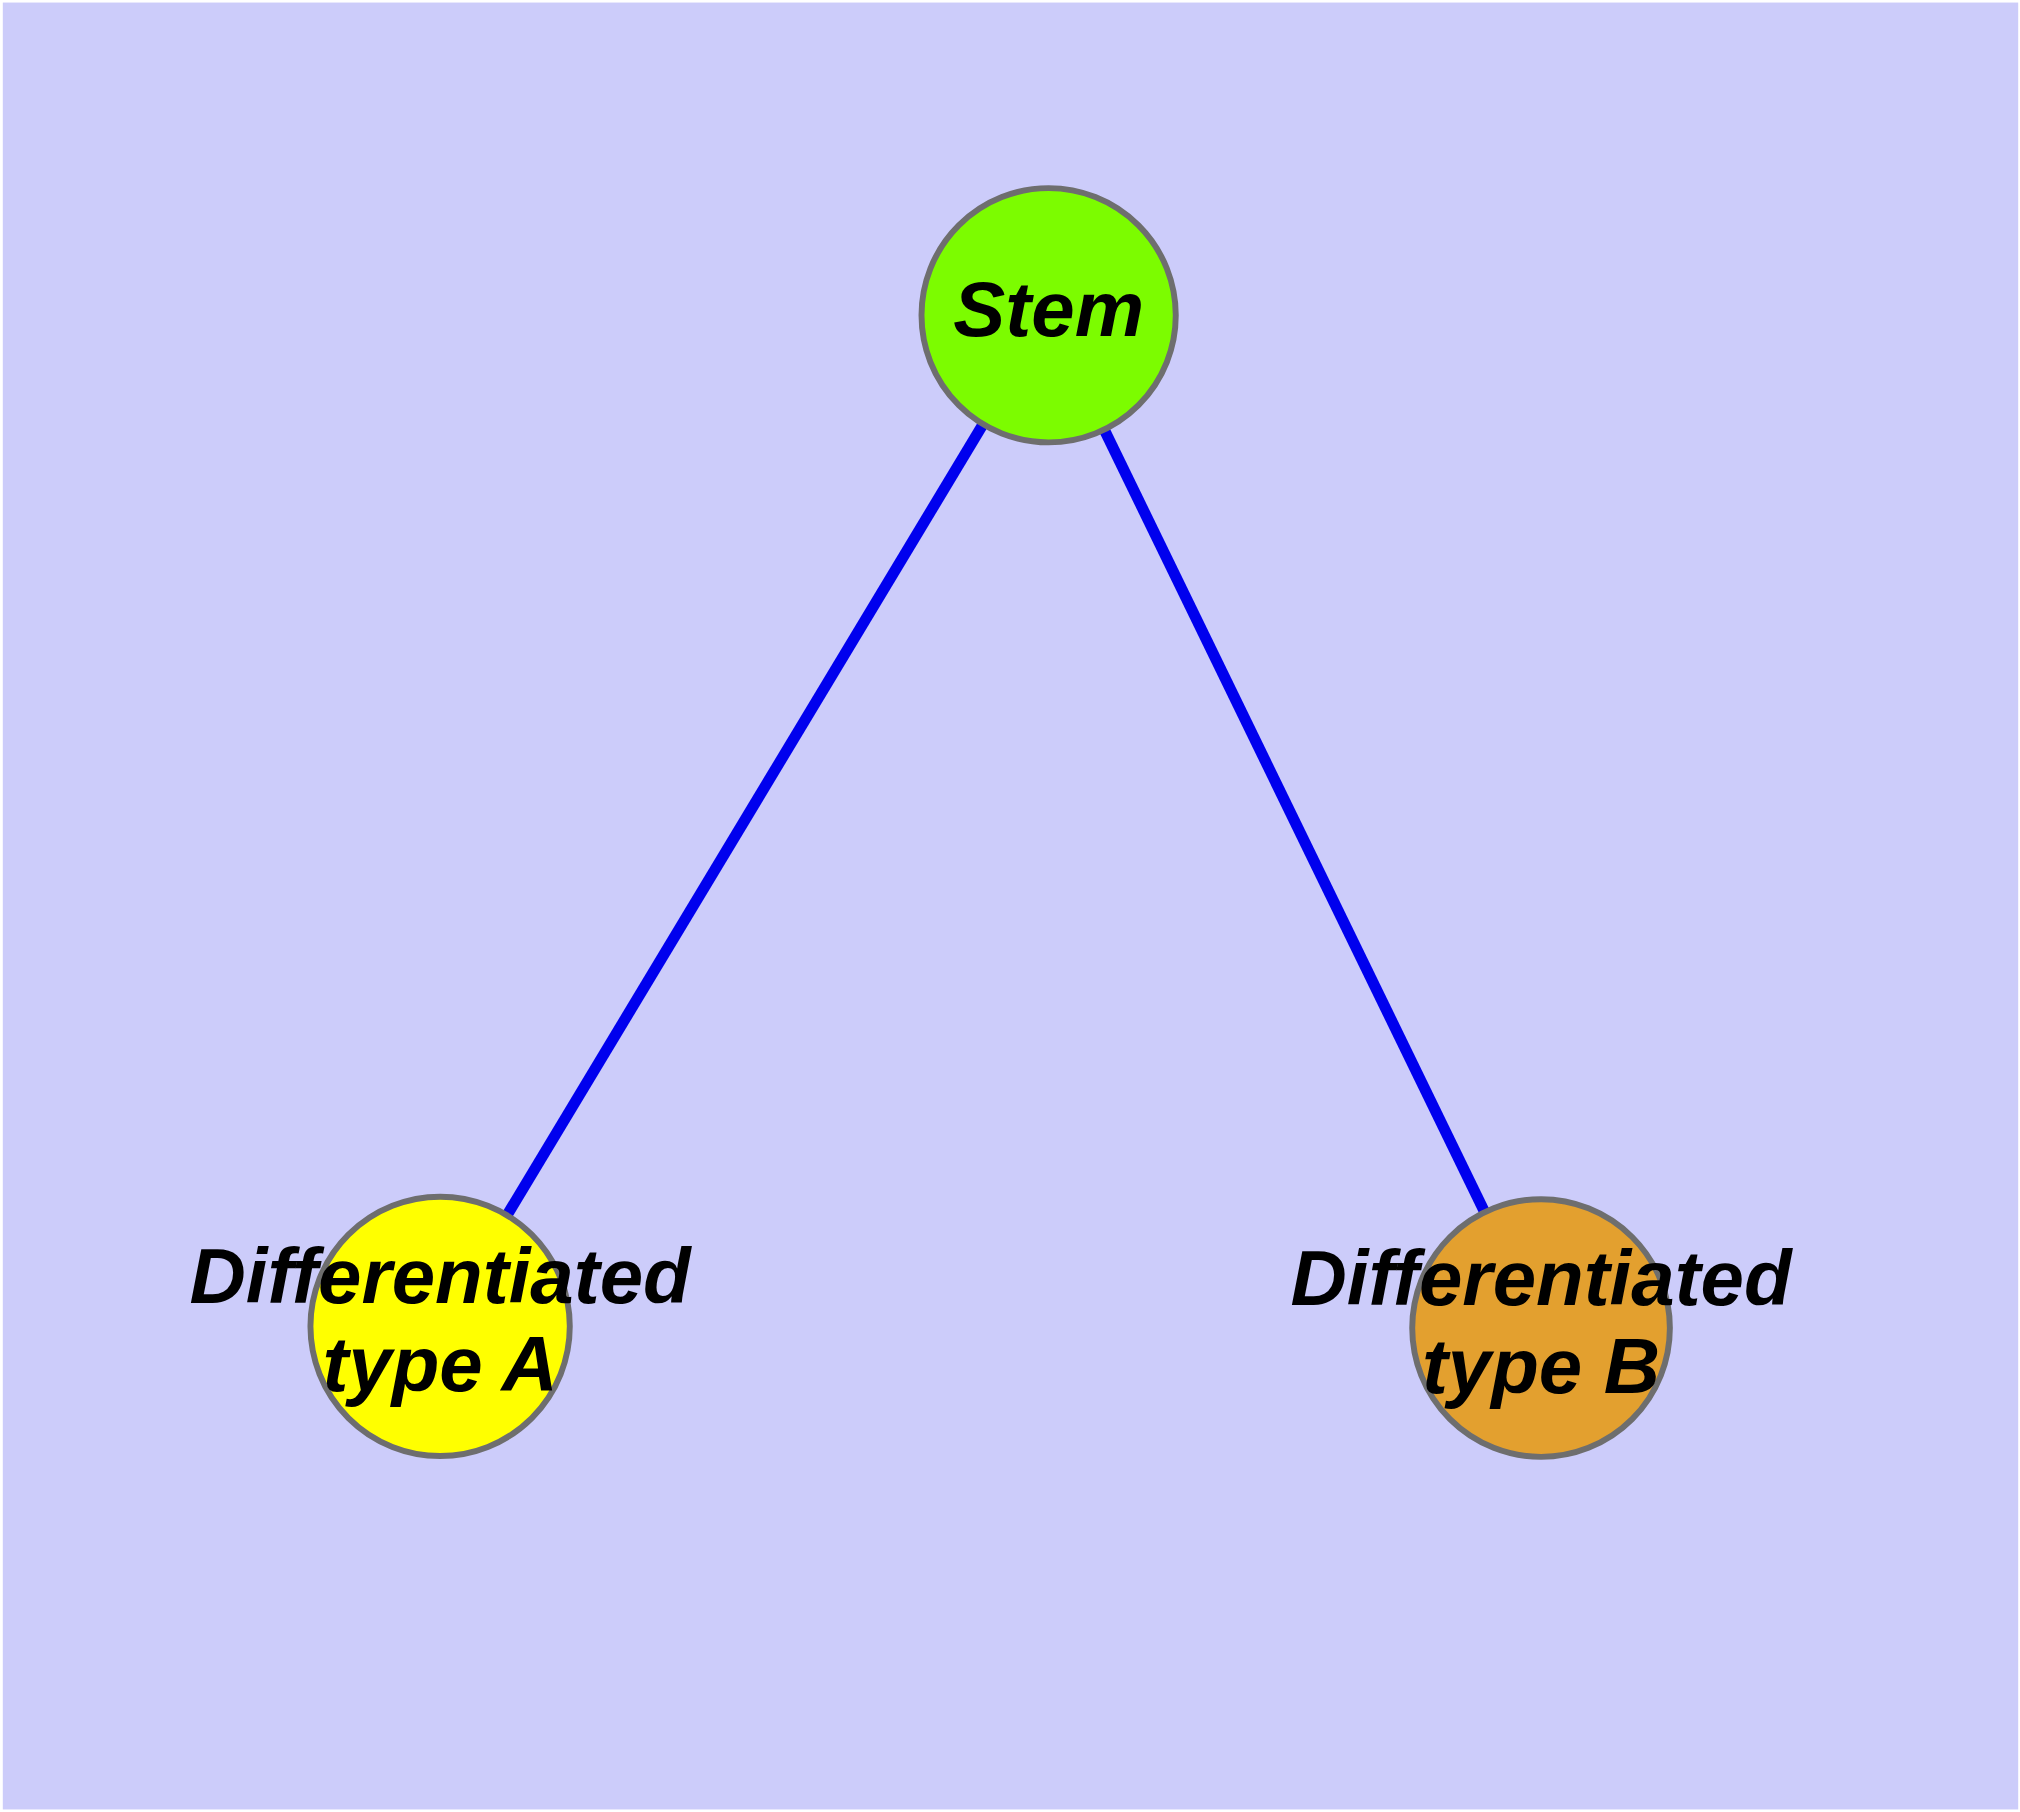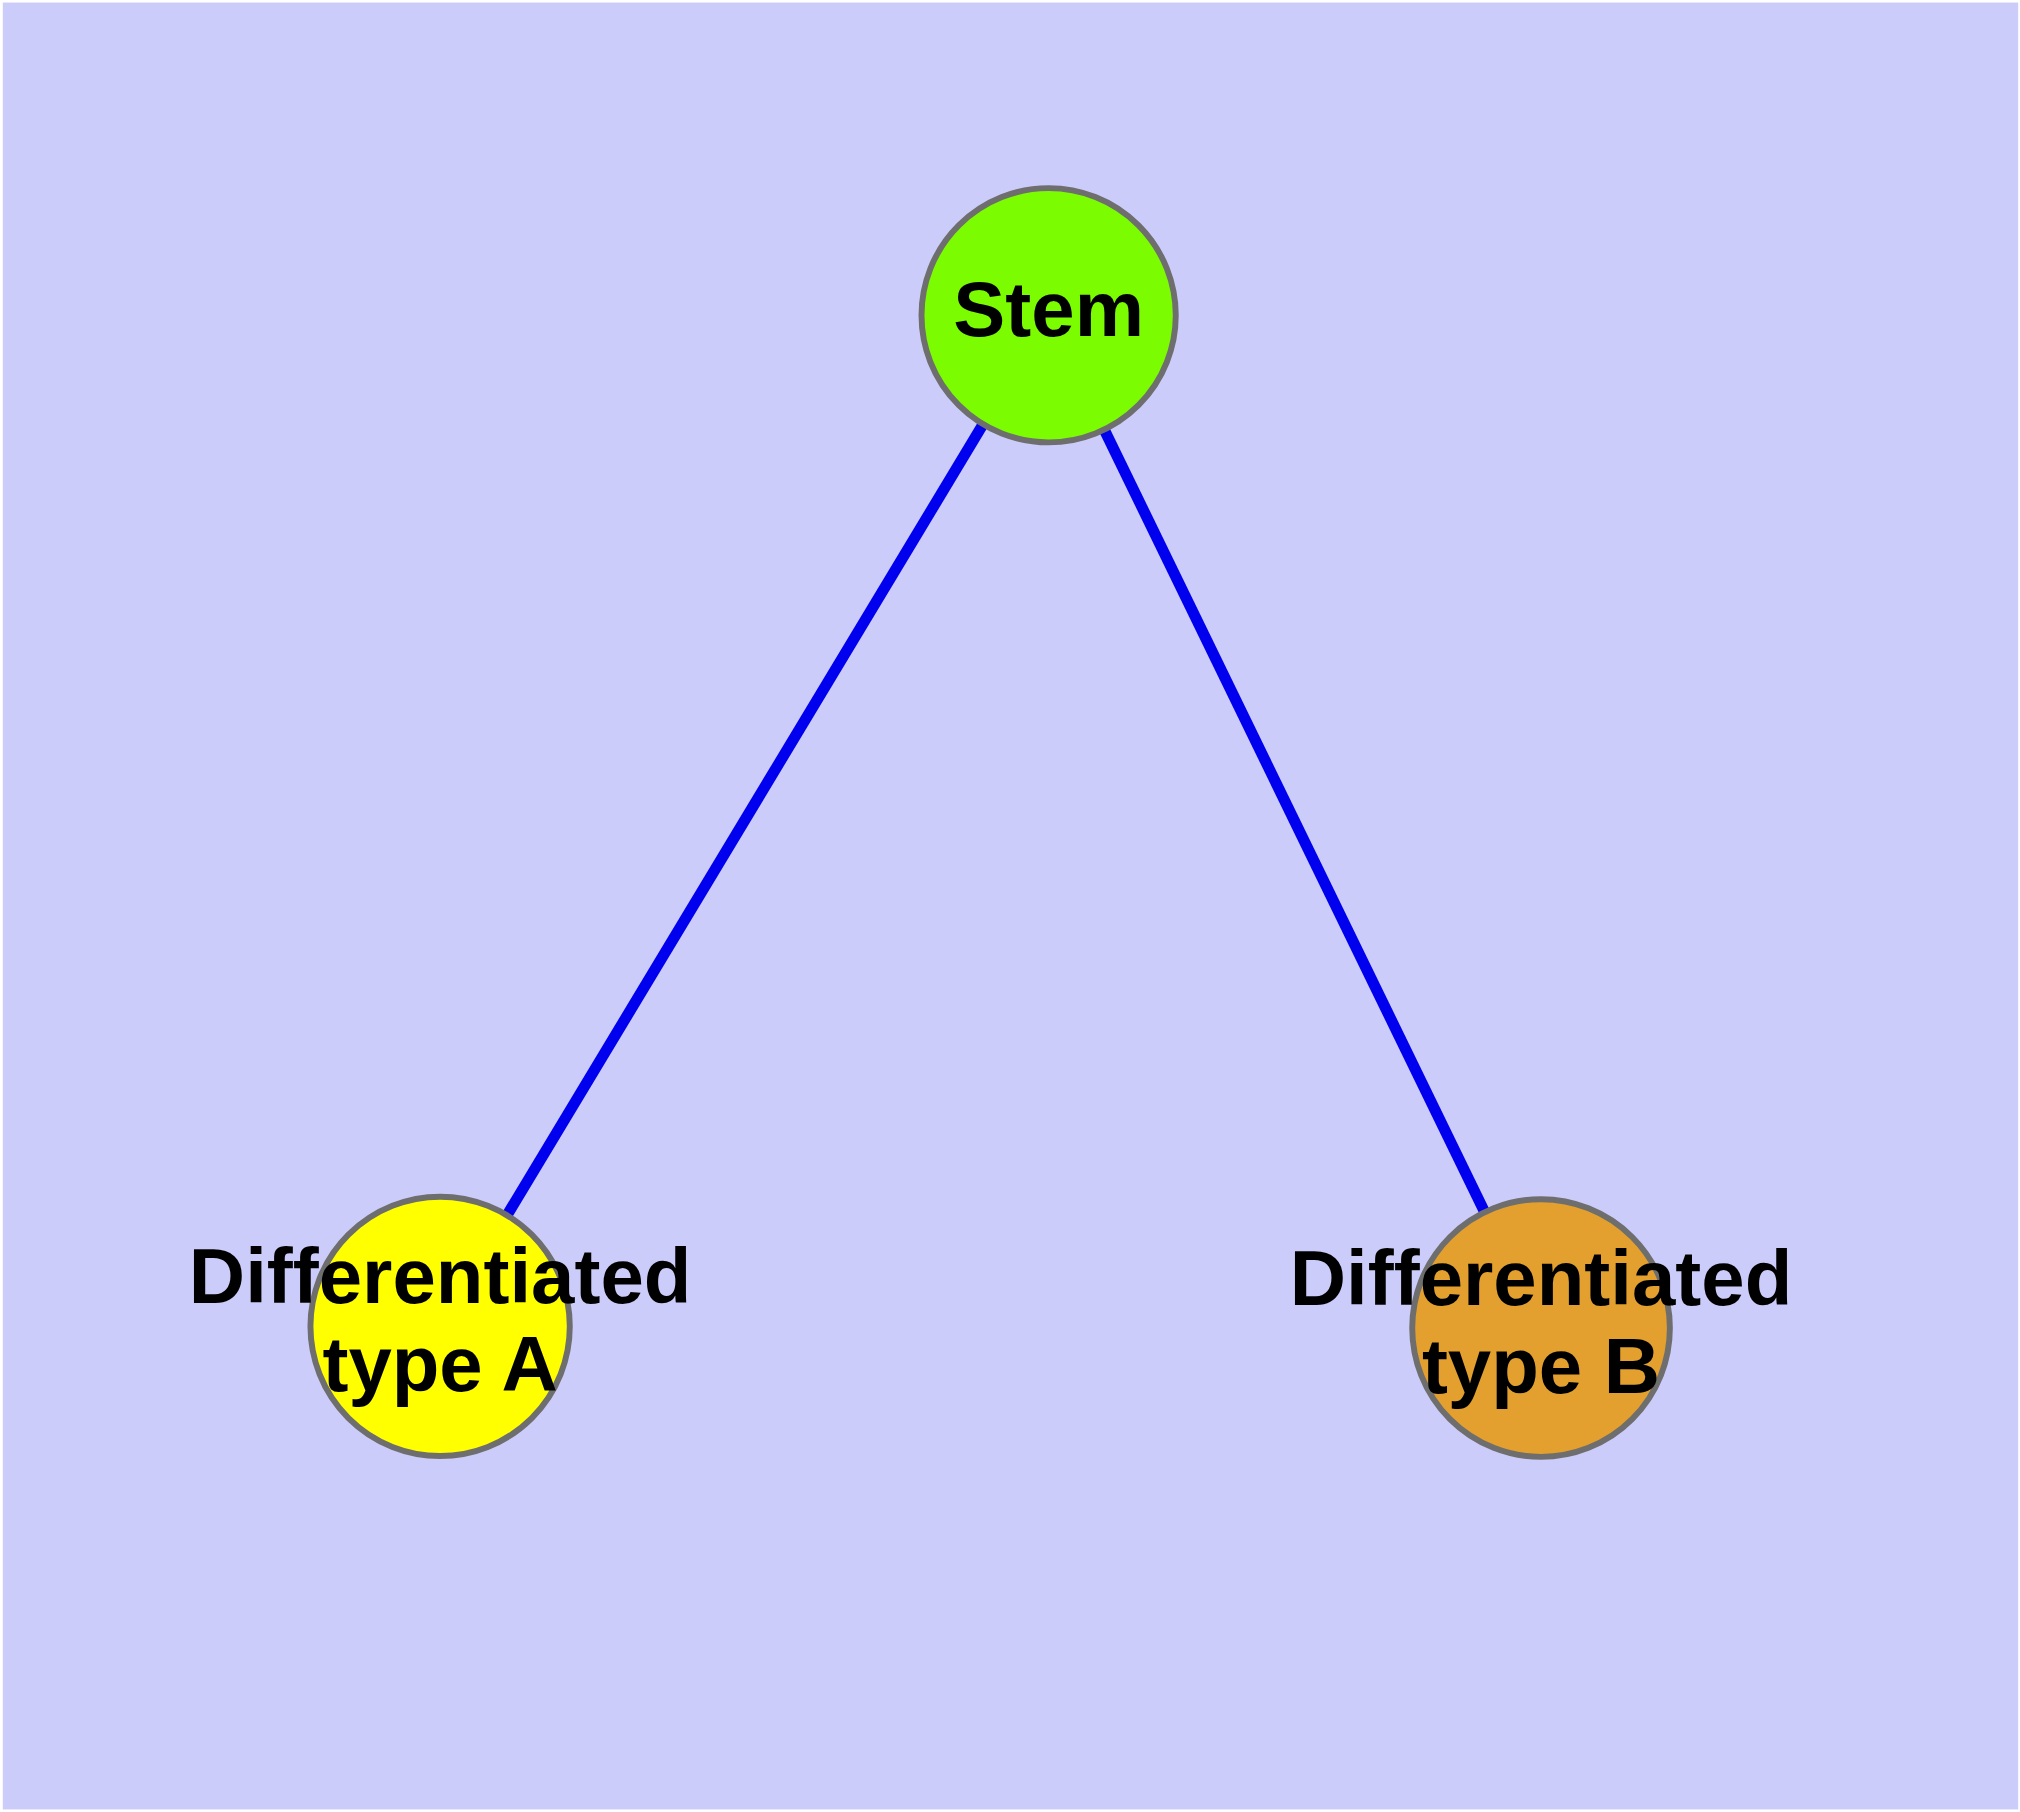--- a/index.html
+++ b/index.html
@@ -34,21 +34,21 @@
     fill: #000000;
     text-anchor: middle;
     dominant-baseline: middle;
     paint-order: normal;
     white-space: pre;
   }
 </style>
 </head>
 <body style="width: 2021px; height: 1812px; background: rgb(255, 255, 255);">
 
-<div id="graph-canvas" style="width: 2021px; height: 1272px; background: rgb(255, 255, 255);">
+<div id="graph-canvas" style="width: 2021px; height: 1272px; background: rgb(255, 255, 255); font-style: italic;">
   <svg id="graph-svg" viewBox="0 0 2384 2138" xmlns="http://www.w3.org/2000/svg">
 
     <rect id="plot-bg" x="3" y="3" width="2378" height="2132" fill="#ccccfa"></rect>
 
     <g id="edge-layer">
         <line x1="1237" y1="372" x2="519" y2="1565" stroke="#0000ee" stroke-width="13" stroke-linecap="butt"></line>
         <line x1="1237" y1="372" x2="1818" y2="1567" stroke="#0000ee" stroke-width="13" stroke-linecap="butt"></line>
       </g>
 
     <g id="node-layer">

